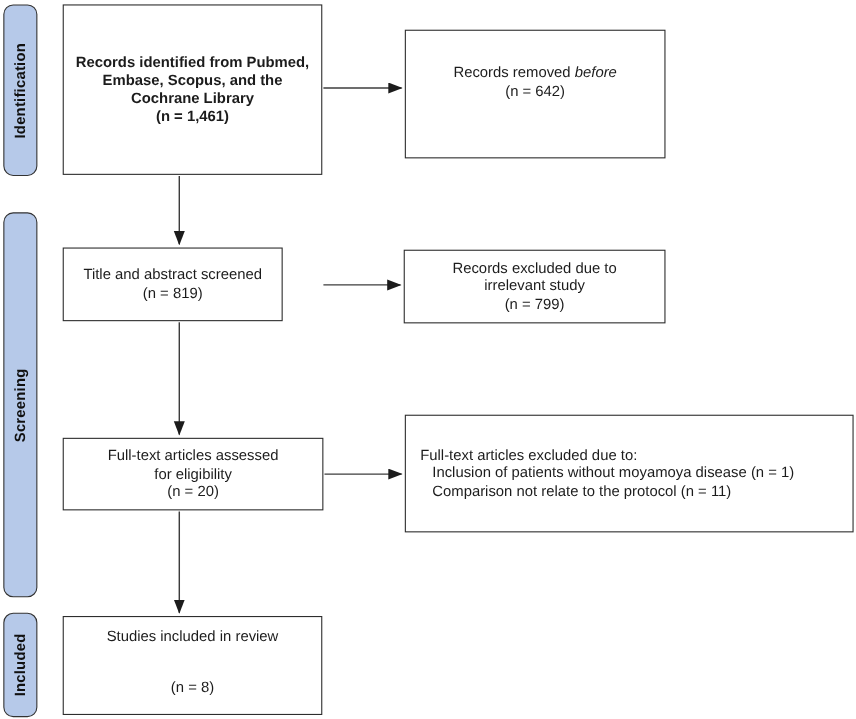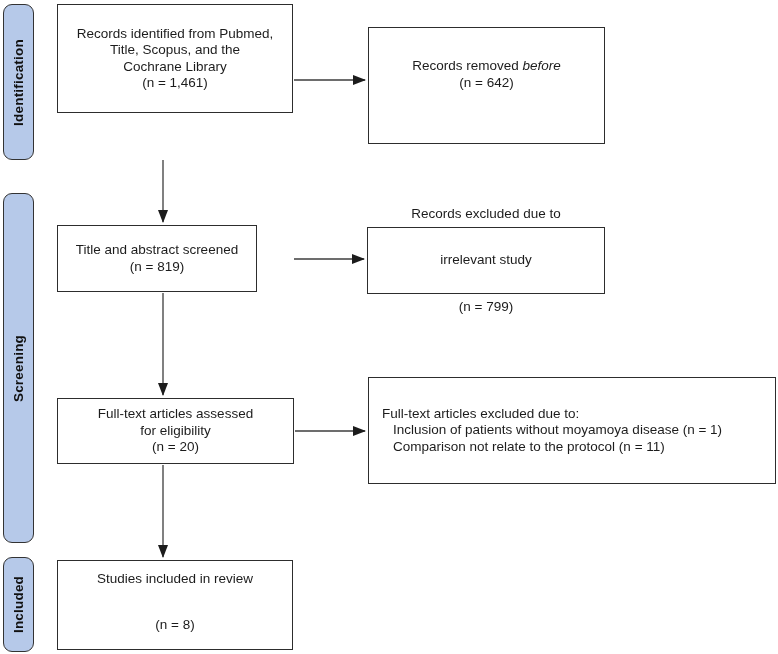--- a/index.html
+++ b/index.html
@@ -46,24 +46,24 @@
     box-sizing: border-box;
     display: flex;
     flex-direction: column;
     align-items: center;
     justify-content: center;
     text-align: center;
     font-size: 13.5px;
     line-height: 16.5px;
     color: #1c1c1c;
   }
-  #box-records-identified { left: 57px;  top: 4px;   width: 236px; height: 109px; }
+  #box-records-identified { left: 57px;  top: 4px;   width: 236px; height: 155px; font-weight: bold; }
   #box-records-removed    { left: 368px; top: 27px;  width: 237px; height: 117px; padding-bottom: 22px; }
   #box-title-abstract     { left: 57px;  top: 225px; width: 200px; height: 67px;  }
-  #box-records-excluded   { left: 367px; top: 227px; width: 238px; height: 67px; gap: 30px;  }
+  #box-records-excluded   { left: 367px; top: 227px; width: 238px; height: 67px;  }
   #box-fulltext-assessed  { left: 57px;  top: 398px; width: 237px; height: 66px;  }
   #box-fulltext-excluded  {
     left: 368px; top: 377px; width: 408px; height: 107px;
     align-items: flex-start; text-align: right;
     padding-left: 13px; padding-right: 6px;
   }
   #box-studies-included   { left: 57px;  top: 560px; width: 236px; height: 90px; padding-bottom: 6px; gap: 29px; }
 
   .box .line { display: block; }
   .box em { font-style: italic; }
@@ -103,21 +103,21 @@
       <line x1="163" y1="293" x2="163" y2="395" marker-end="url(#ah)"></line>
       <line x1="163" y1="465" x2="163" y2="557" marker-end="url(#ah)"></line>
       <line x1="294" y1="80" x2="365" y2="80" marker-end="url(#ah)"></line>
       <line x1="294" y1="259" x2="364" y2="259" marker-end="url(#ah)"></line>
       <line x1="295" y1="431" x2="365" y2="431" marker-end="url(#ah)"></line>
     </g>
   </svg>
 
   <div class="box" id="box-records-identified">
     <span class="line">Records identified from Pubmed,</span>
-    <span class="line">Title, Scopus, and the</span>
+    <span class="line">Embase, Scopus, and the</span>
     <span class="line">Cochrane Library</span>
     <span class="line">(n = 1,461)</span>
   </div>
 
   <div class="box" id="box-records-removed">
     <span class="line"><span>Records removed </span><em>before</em></span>
     <span class="line">(n = 642)</span>
   </div>
 
   <div class="box" id="box-title-abstract">

